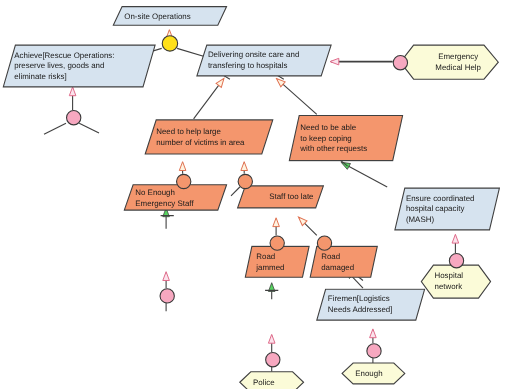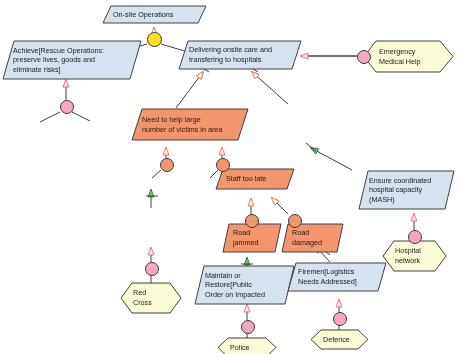--- a/index.html
+++ b/index.html
@@ -130,23 +130,38 @@
   </div>
 
   <div class="para-wrap" style="left:131px;top:108px;width:118px;height:33px;">
     <svg width="118" height="33">
         <polygon points="11,1 117,1 107,32 1,32" fill="#f4966d" stroke="#404040" stroke-width="1"></polygon>
       </svg>
     <div class="para-txt">Need to help large
 number of victims in area</div>
   </div>
 
-
-
-  <div class="para-wrap" style="left:215px;top:168px;width:80px;height:22px;">
+  <div class="para-wrap" style="left:262px;top:104px;width:105px;height:43px;">
+    <svg width="105" height="43">
+        <polygon points="10,1 104,1 95,42 1,42" fill="#f4966d" stroke="#404040" stroke-width="1"></polygon>
+      </svg>
+    <div class="para-txt">Need to be able
+to keep coping
+with other requests</div>
+  </div>
+
+  <div class="para-wrap" style="left:112px;top:167px;width:95px;height:25px;">
+    <svg width="95" height="25">
+        <polygon points="9,1 94,1 86,24 1,24" fill="#f4966d" stroke="#404040" stroke-width="1"></polygon>
+      </svg>
+    <div class="para-txt">No Enough
+Emergency  Staff</div>
+  </div>
+
+  <div class="para-wrap" style="left:215px;top:168px;width:80px;height:22px;text-align:right;">
     <svg width="80" height="22">
         <polygon points="8,1 79,1 72,21 1,21" fill="#f4966d" stroke="#404040" stroke-width="1"></polygon>
       </svg>
     <div class="para-txt">Staff too late</div>
   </div>
 
 
   <div class="para-wrap" style="left:358px;top:170px;width:97px;height:40px;">
     <svg width="97" height="40">
         <polygon points="10,1 96,1 87,39 1,39" fill="#d6e3ef" stroke="#404040" stroke-width="1"></polygon>
@@ -165,75 +180,60 @@
   </div>
 
   <div class="para-wrap" style="left:281px;top:223px;width:63px;height:30px;">
     <svg width="63" height="30">
         <polygon points="7,1 62,1 56,29 1,29" fill="#f4966d" stroke="#404040" stroke-width="1"></polygon>
       </svg>
     <div class="para-txt">Road
 damaged</div>
   </div>
 
-  <div class="para-wrap" style="left:194px;top:265px;width:101px;height:40px;">
-    <svg width="101" height="40">
-        <polygon points="10,1 100,1 91,39 1,39" fill="#d6e3ef" stroke="#404040" stroke-width="1"></polygon>
-      </svg>
-    <div class="para-txt">Maintain or
-Restore[Public
-Order on Impacted</div>
-  </div>
 
   <div class="para-wrap" style="left:287px;top:262px;width:100px;height:30px;">
     <svg width="100" height="30">
         <polygon points="9,1 99,1 91,29 1,29" fill="#d6e3ef" stroke="#404040" stroke-width="1"></polygon>
       </svg>
     <div class="para-txt">Firemen[Logistics
 Needs Addressed]</div>
   </div>
 
 
 
-  <div class="hex-wrap" style="left:363px;top:40px;width:91px;height:33px;">
+  <div class="hex-wrap" style="left:363px;top:40px;width:91px;height:33px;text-align:center;">
     <svg width="91" height="33">
         <polygon points="1,16.5 13,1 77,1 90,16.5 77,32 13,32" fill="#fbfbd8" stroke="#404040" stroke-width="1"></polygon>
       </svg>
     <div class="hex-txt" style="padding-left:16px;">Emergency
 Medical Help</div>
   </div>
 
-  <div class="hex-wrap" style="left:120px;top:282px;width:62px;height:32px;">
-    <svg width="62" height="32">
-        <polygon points="1,16 12,1 50,1 61,16 50,31 12,31" fill="#fbfbd8" stroke="#404040" stroke-width="1"></polygon>
-      </svg>
-    <div class="hex-txt" style="padding-left:13px;">Red
-Cross</div>
-  </div>
 
   <div class="hex-wrap" style="left:382px;top:240px;width:65px;height:32px;">
     <svg width="65" height="32">
         <polygon points="1,16 12,1 53,1 64,16 53,31 12,31" fill="#fbfbd8" stroke="#404040" stroke-width="1"></polygon>
       </svg>
     <div class="hex-txt" style="padding-left:13px;">Hospital
 network</div>
   </div>
 
   <div class="hex-wrap" style="left:217px;top:337px;width:60px;height:21px;">
     <svg width="60" height="21">
         <polygon points="1,10.5 11,1 49,1 59,10.5 49,20 11,20" fill="#fbfbd8" stroke="#404040" stroke-width="1"></polygon>
       </svg>
     <div class="hex-txt" style="padding-left:13px;">Police</div>
   </div>
 
   <div class="hex-wrap" style="left:310px;top:329px;width:59px;height:21px;">
     <svg width="59" height="21">
         <polygon points="1,10.5 11,1 48,1 58,10.5 48,20 11,20" fill="#fbfbd8" stroke="#404040" stroke-width="1"></polygon>
       </svg>
-    <div class="hex-txt" style="padding-left:13px;">Defence</div>
+    <div class="hex-txt" style="padding-left:13px;">Enough</div>
   </div>
 
   <div class="circ" style="left:147px;top:32px;width:13px;height:13px;background:#ffe01a;"></div>
 
   <div class="circ" style="left:60px;top:100px;width:12px;height:12px;background:#f7a8c0;"></div>
 
   <div class="circ" style="left:357px;top:50px;width:12px;height:12px;background:#f7a8c0;"></div>
 
   <div class="circ" style="left:160px;top:158px;width:12px;height:12px;background:#f4966d;"></div>
 

